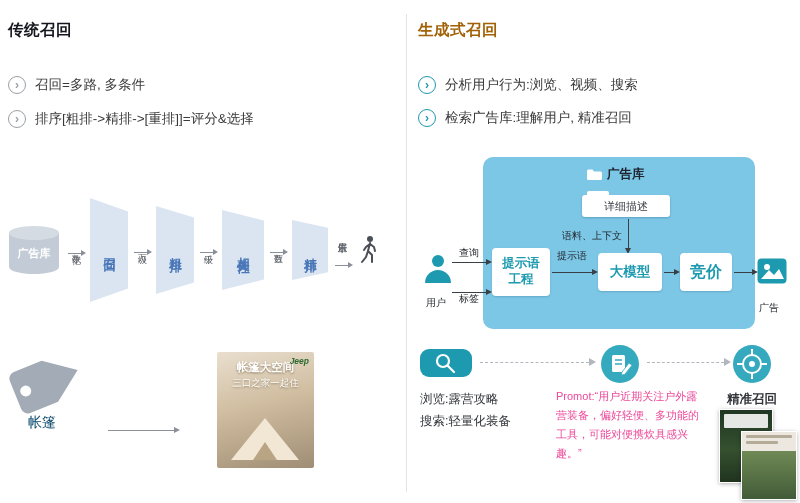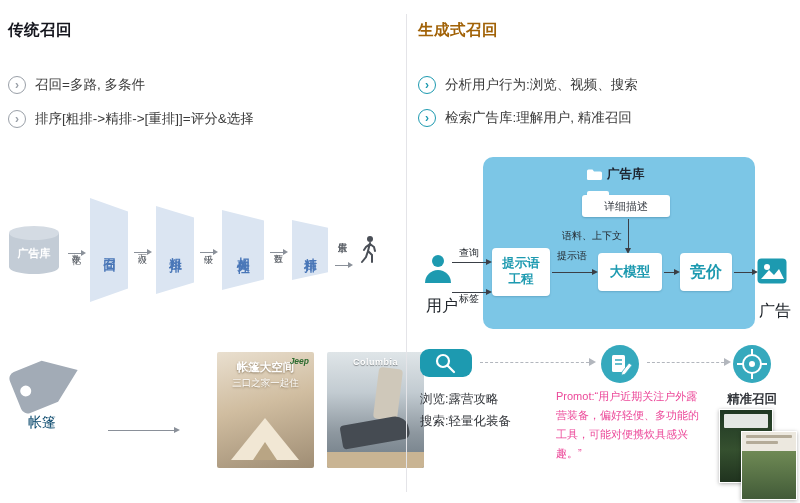--- a/index.html
+++ b/index.html
@@ -57,21 +57,21 @@
   .sand{position:absolute;bottom:0;width:100%;height:16px;background:#c9b493;}
   
   .flowbg{left:483px;top:157px;width:272px;height:172px;background:#7cc6e6;border-radius:10px;}
   .libhdr{left:586px;top:166px;display:flex;align-items:center;gap:5px;font-size:12.5px;font-weight:bold;color:#1e2530;}
   .detailbox{left:582px;top:195px;width:88px;height:22px;background:#fff;border-radius:3px;display:flex;align-items:center;
              justify-content:center;font-size:11px;color:#3a3f46;box-shadow:0 1px 2px rgba(0,60,90,.25);}
   .detailbox::before{content:"";position:absolute;top:-4px;left:5px;width:22px;height:6px;background:#fff;border-radius:2px 2px 0 0;}
   .whitebox{position:absolute;background:#fff;border-radius:4px;display:flex;align-items:center;justify-content:center;
             color:#1d9ab0;font-weight:bold;text-align:center;box-shadow:0 1px 2px rgba(0,60,90,.2);}
   .elbl{position:absolute;font-size:10px;color:#23282e;}
-  .nlbl{position:absolute;font-size:16px;color:#23282e;}
+  .nlbl{position:absolute;font-size:10px;color:#23282e;}
   .circ{position:absolute;width:38px;height:38px;}
   .step-txt{position:absolute;font-size:12.5px;color:#33363b;}
   .promot{position:absolute;left:556px;top:387px;width:150px;font-size:11px;line-height:19px;color:#ec4899;}
   .simg{position:absolute;border:1px solid #fff;box-shadow:0 1px 4px rgba(0,0,0,.3);}
   .imgA{left:719px;top:409px;width:52px;height:72px;background:linear-gradient(180deg,#1f3723 0%,#35502f 55%,#20331f 100%);}
   .imgA .capA{position:absolute;top:4px;left:4px;right:4px;height:14px;background:rgba(255,255,255,.88);border-radius:1px;}
   .imgB{left:741px;top:431px;width:54px;height:67px;background:linear-gradient(180deg,#ece8df 0%,#ece8df 28%,#6f8a55 28%,#425b38 100%);}
   .imgB .capline{height:3px;background:#b4ab98;margin:3px 4px 0 4px;border-radius:1px;}
   .divider{left:406px;top:14px;width:1px;height:478px;background:#e4e4e8;}
 </style>
@@ -151,26 +151,20 @@
   <div class="abs" style="left:28px;top:414px;font-size:14px;color:#0c4a6e">帐篷</div>
   <span class="arr-gray" style="left:108px;top:430px;width:70px"></span>
 
   <div class="adcard card1" style="left:185px;top:352px">
     <div class="l1">帐篷大空间</div>
     <div class="l2">三口之家一起住</div>
     <div class="brand1">Jeep</div>
     <div class="tent"></div>
     <div class="tentdoor"></div>
   </div>
-  <div class="adcard card2" style="left:295px;top:352px">
-    <div class="brand2">Columbia</div>
-    <div class="leg"></div>
-    <div class="shoe"></div>
-    <div class="sand"></div>
-  </div>
 
   <div class="abs divider"></div>
 
   <div class="abs title teal" style="left:418px;top:20px">生成式召回</div>
 
   <div class="abs bullet teal" style="left:418px;top:76px">
     <span class="bicon">›</span>
     <span>分析用户行为:浏览、视频、搜索</span>
   </div>
   <div class="abs bullet teal" style="left:418px;top:109px">

